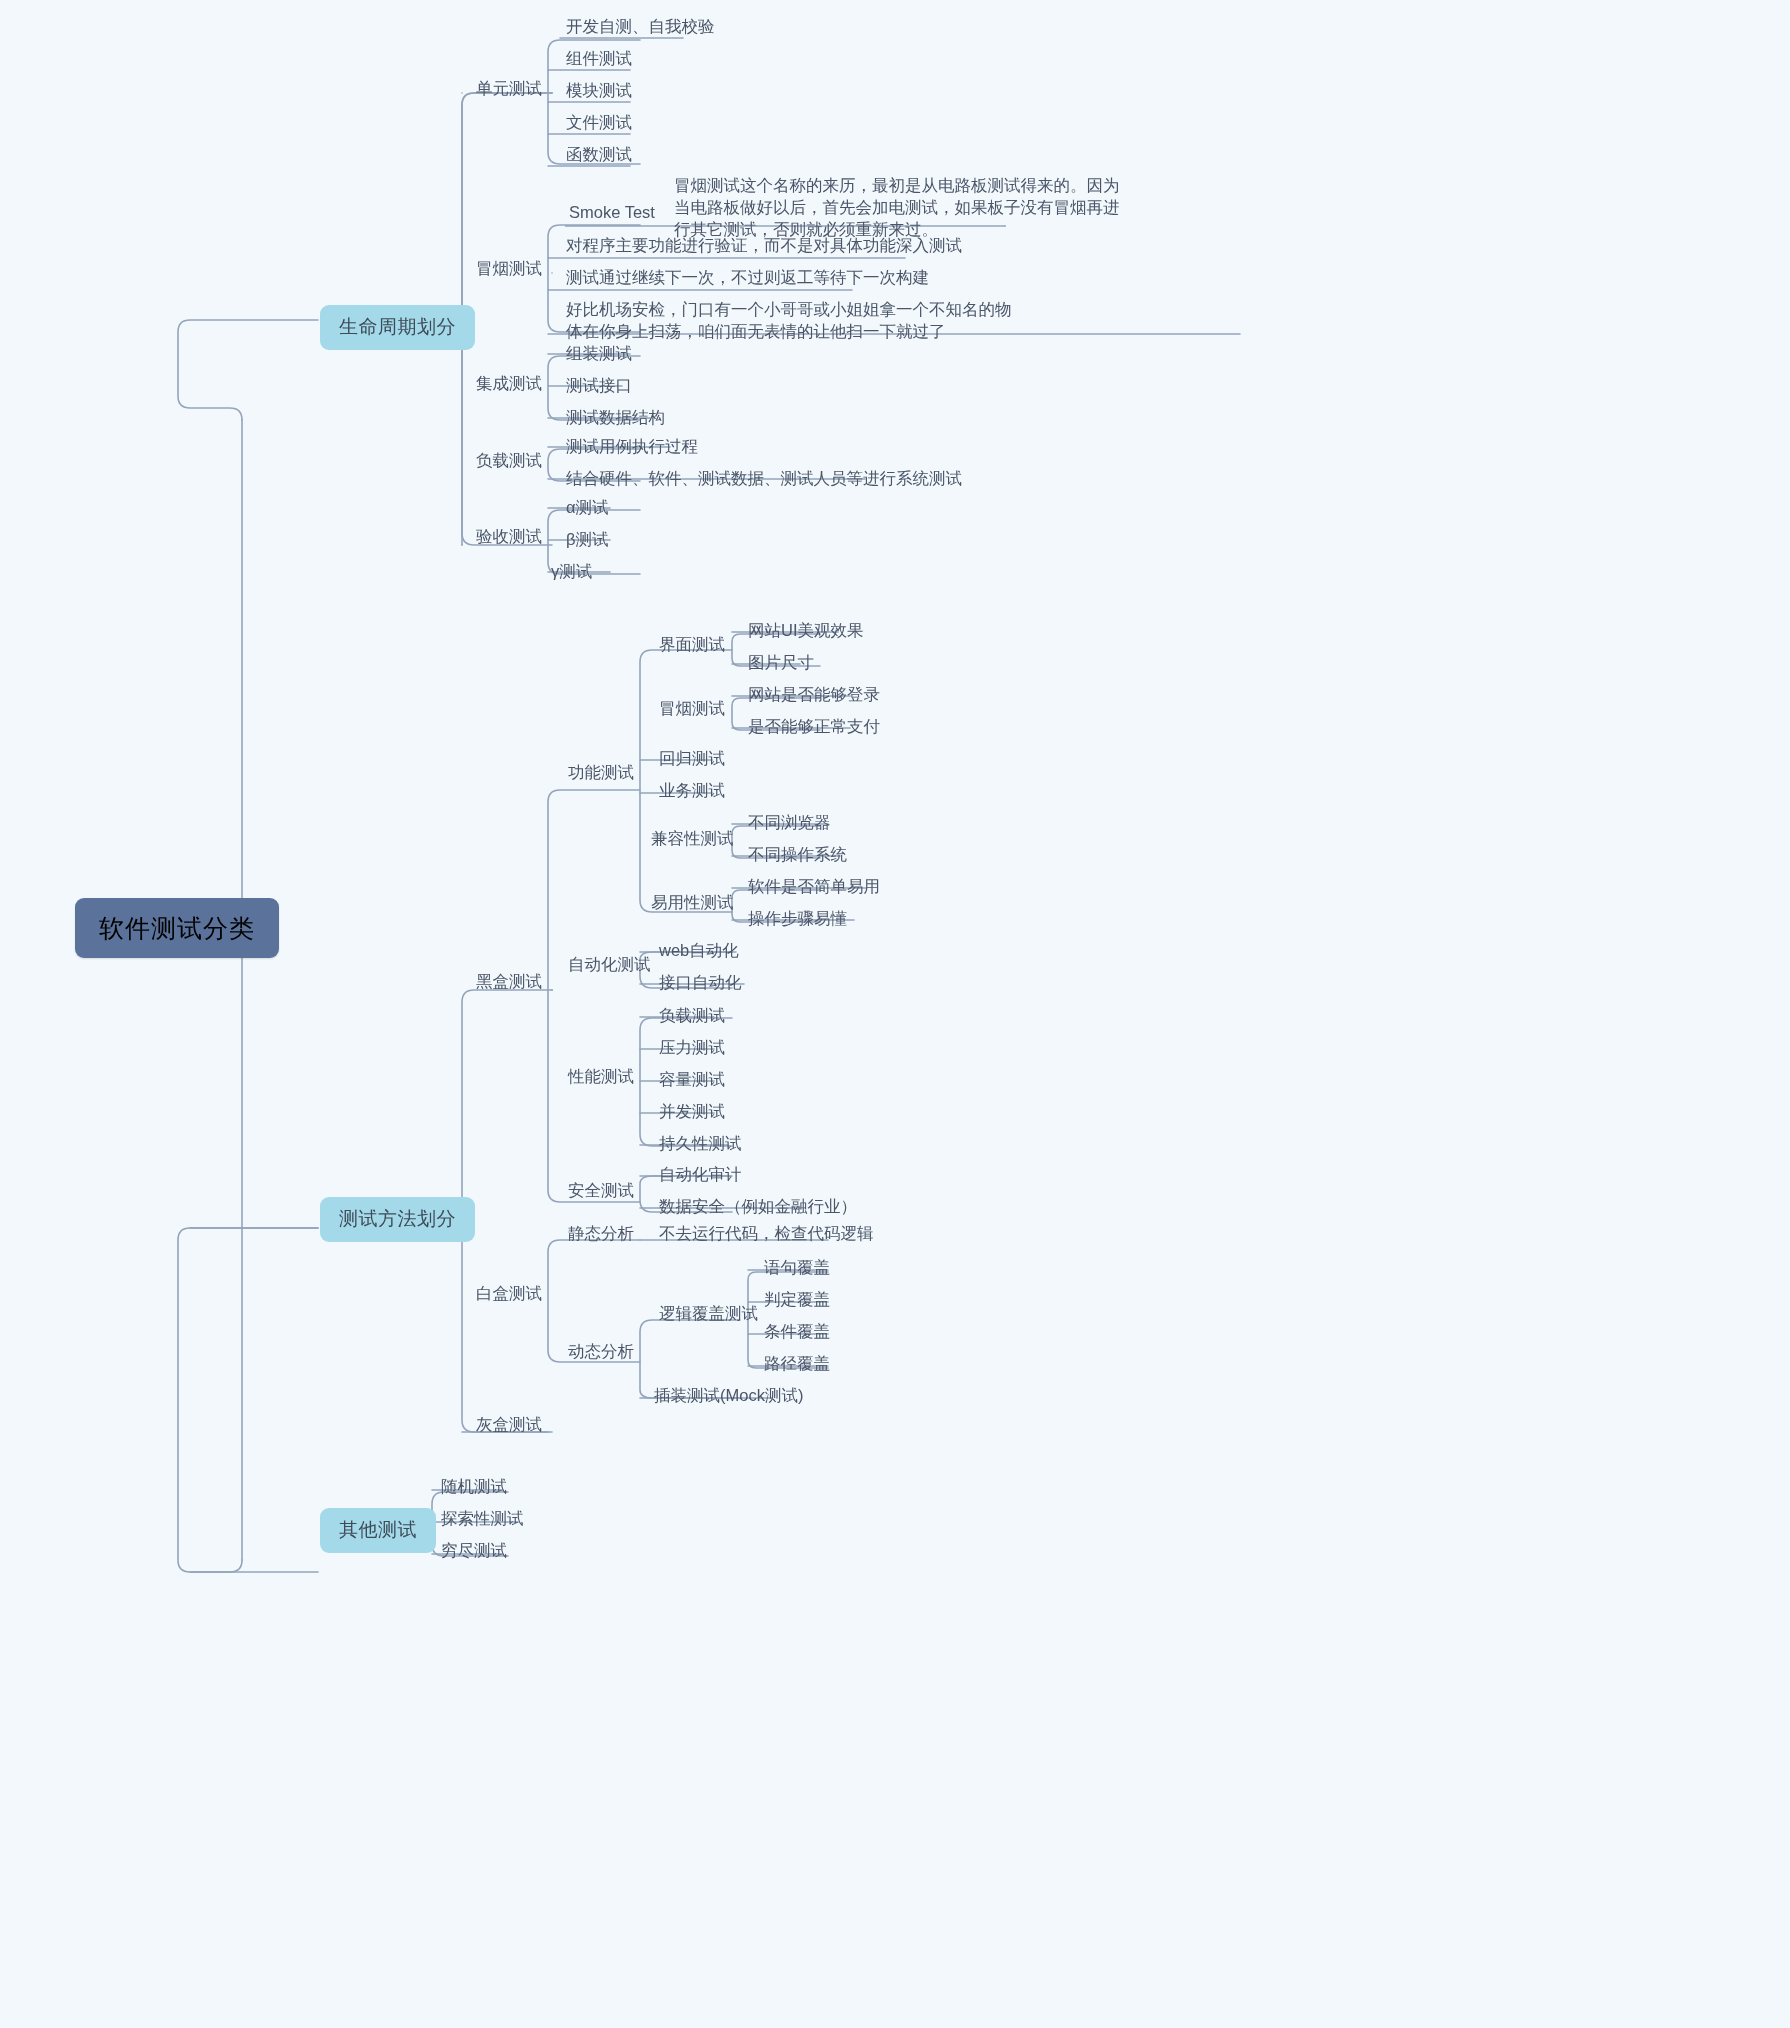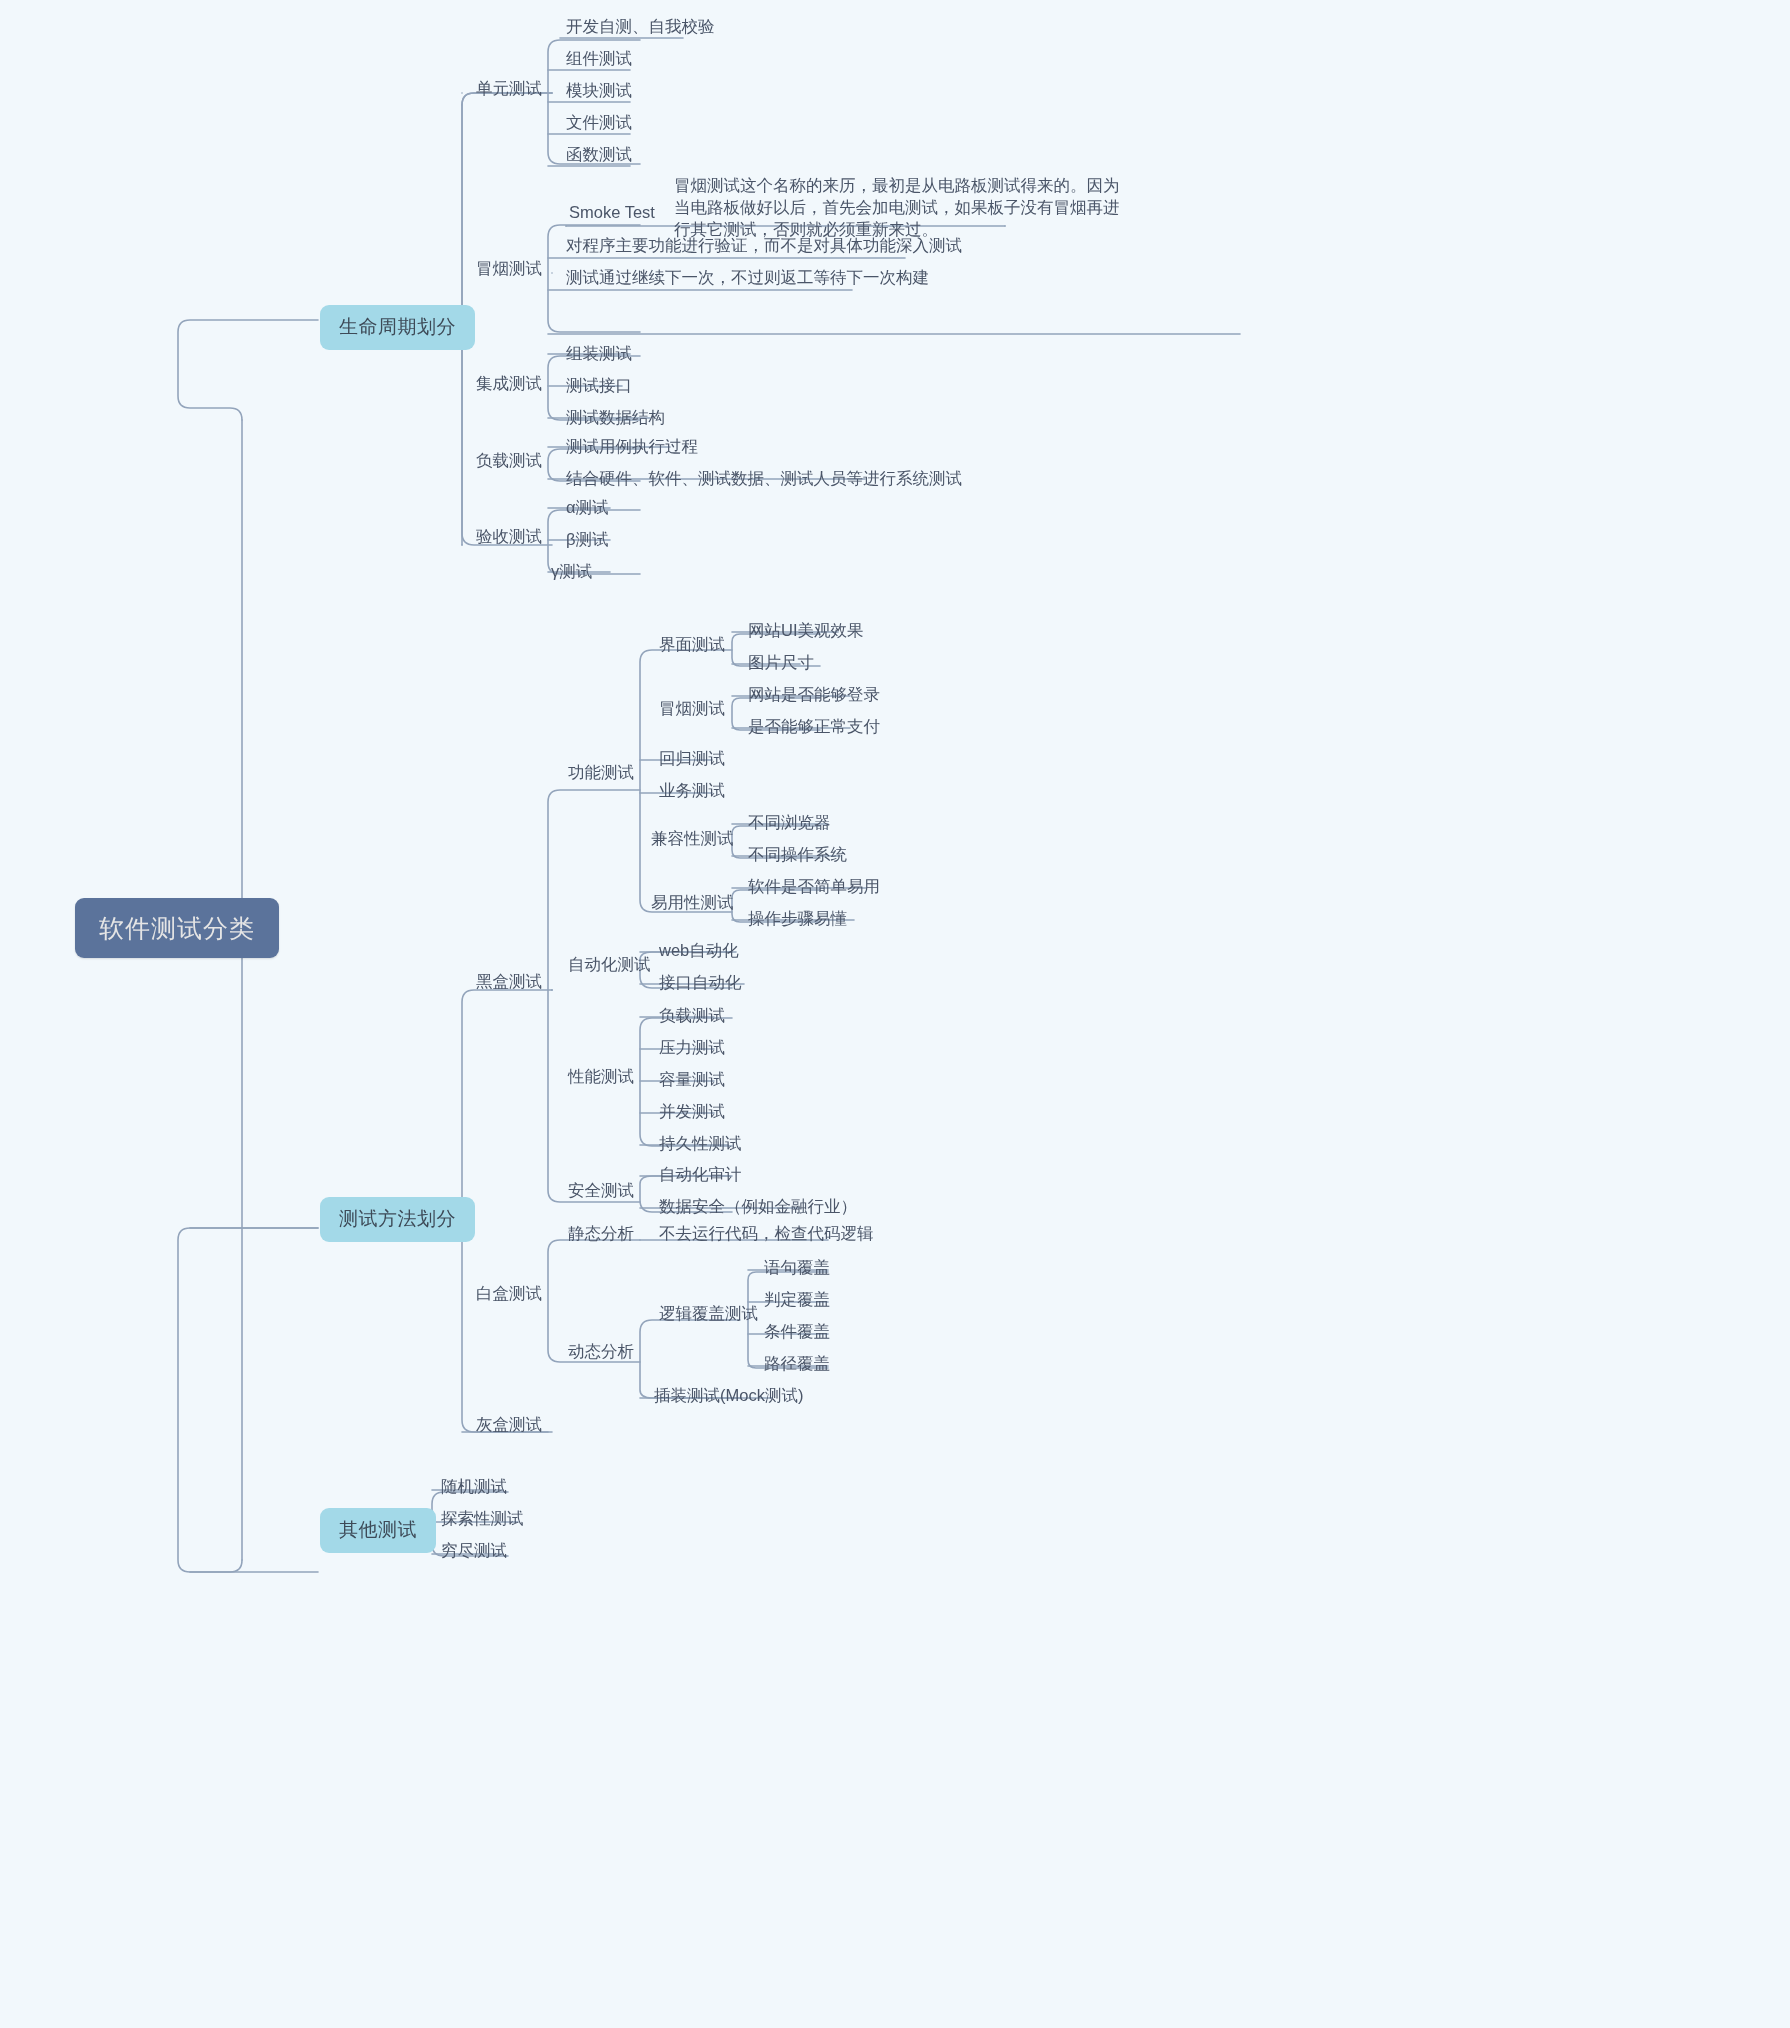--- a/index.html
+++ b/index.html
@@ -9,21 +9,21 @@
     background:#f2f8fc;
     font-family:"Liberation Sans","DejaVu Sans",sans-serif;
     position:relative;overflow:hidden;
   }
   #canvas{position:absolute;left:0;top:0;width:1790px;height:2028px;}
   svg.links{position:absolute;left:0;top:0;width:1790px;height:2028px;pointer-events:none;}
   .node{position:absolute;white-space:pre;color:#4a5568;}
 
   
   .root{
-    background:#5b739b;color:#e5e5e5;
+    background:#5b739b;color:#000000;
     border-radius:9px;
     font-size:25px;line-height:1.2;
     padding:15px 24px;
     letter-spacing:1px;
     box-shadow:0 1px 2px rgba(0,0,0,.12);
   }
   
   .lvl1{
     background:#a3d9e8;color:#3d4a57;
     border-radius:9px;
@@ -184,20 +184,22 @@
   <div class="node txt" style="left:560px;top:110px;text-align:right;">文件测试</div>
   <div class="node txt" style="left:560px;top:142px;">函数测试</div>
 
   <div class="node txt" style="left:470px;top:256px;">冒烟测试</div>
   <div class="node txt" style="left:563px;top:200px;">Smoke Test</div>
   <div class="node txt multi" style="left:668px;top:172px;">冒烟测试这个名称的来历，最初是从电路板测试得来的。因为
 当电路板做好以后，首先会加电测试，如果板子没有冒烟再进
 行其它测试，否则就必须重新来过。</div>
   <div class="node txt" style="left:560px;top:233px;">对程序主要功能进行验证，而不是对具体功能深入测试</div>
   <div class="node txt" style="left:560px;top:265px;">测试通过继续下一次，不过则返工等待下一次构建</div>
+  <div class="node txt multi" style="left:560px;top:296px;">好比机场安检，门口有一个小哥哥或小姐姐拿一个不知名的物
+体在你身上扫荡，咱们面无表情的让他扫一下就过了</div>
 
   <div class="node txt" style="left:470px;top:371px;">集成测试</div>
   <div class="node txt" style="left:560px;top:341px;">组装测试</div>
   <div class="node txt" style="left:560px;top:373px;">测试接口</div>
   <div class="node txt" style="left:560px;top:405px;">测试数据结构</div>
 
   <div class="node txt" style="left:470px;top:448px;">负载测试</div>
   <div class="node txt" style="left:560px;top:434px;">测试用例执行过程</div>
   <div class="node txt" style="left:560px;top:466px;">结合硬件、软件、测试数据、测试人员等进行系统测试</div>
 

